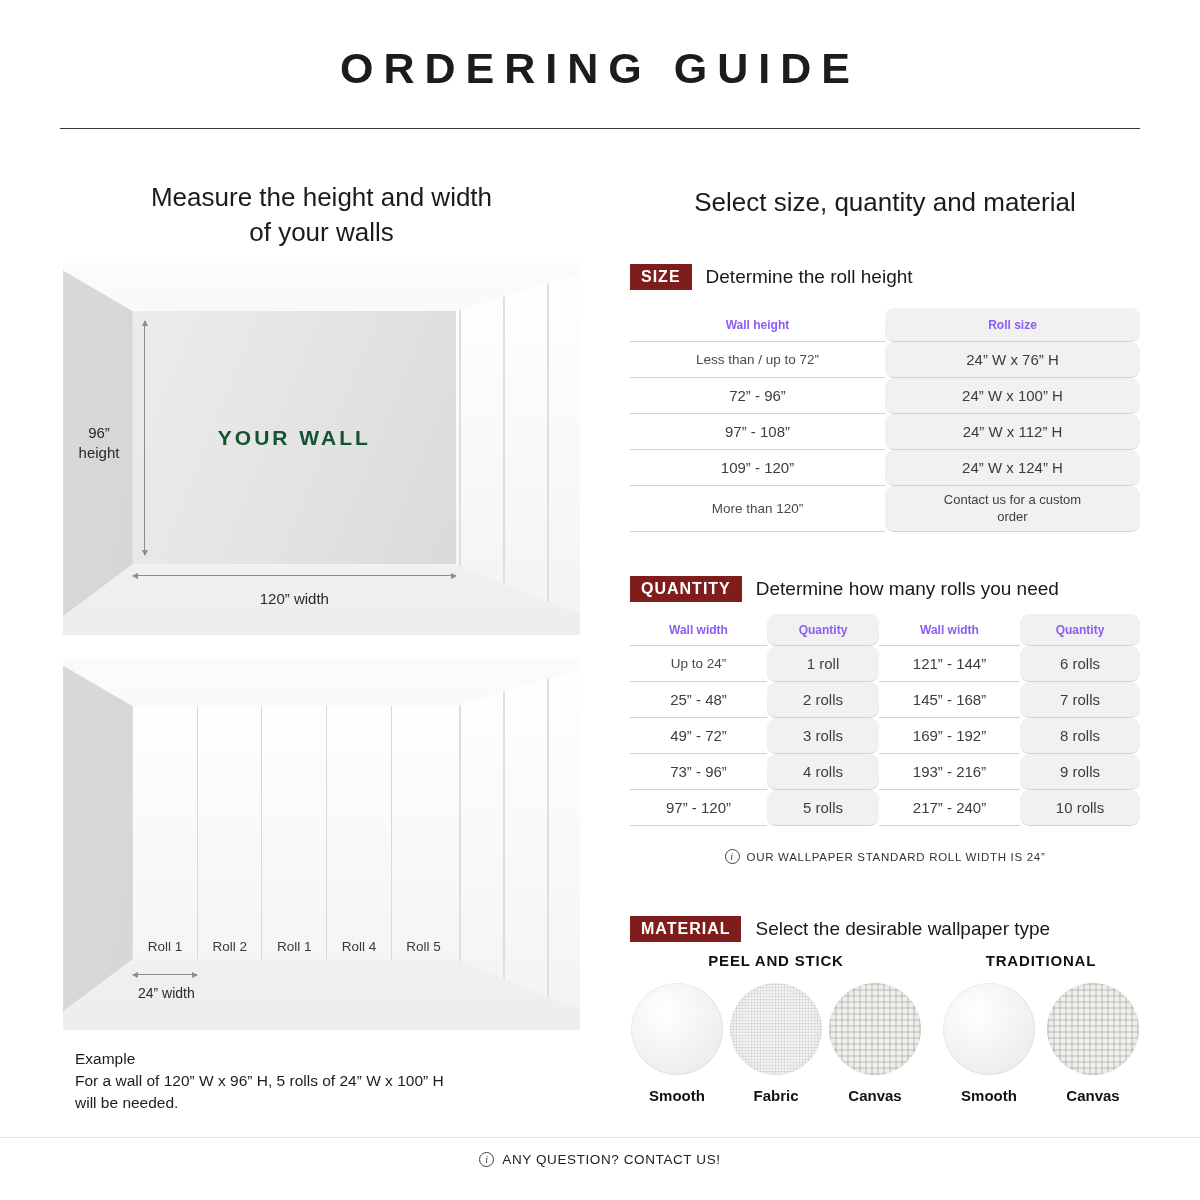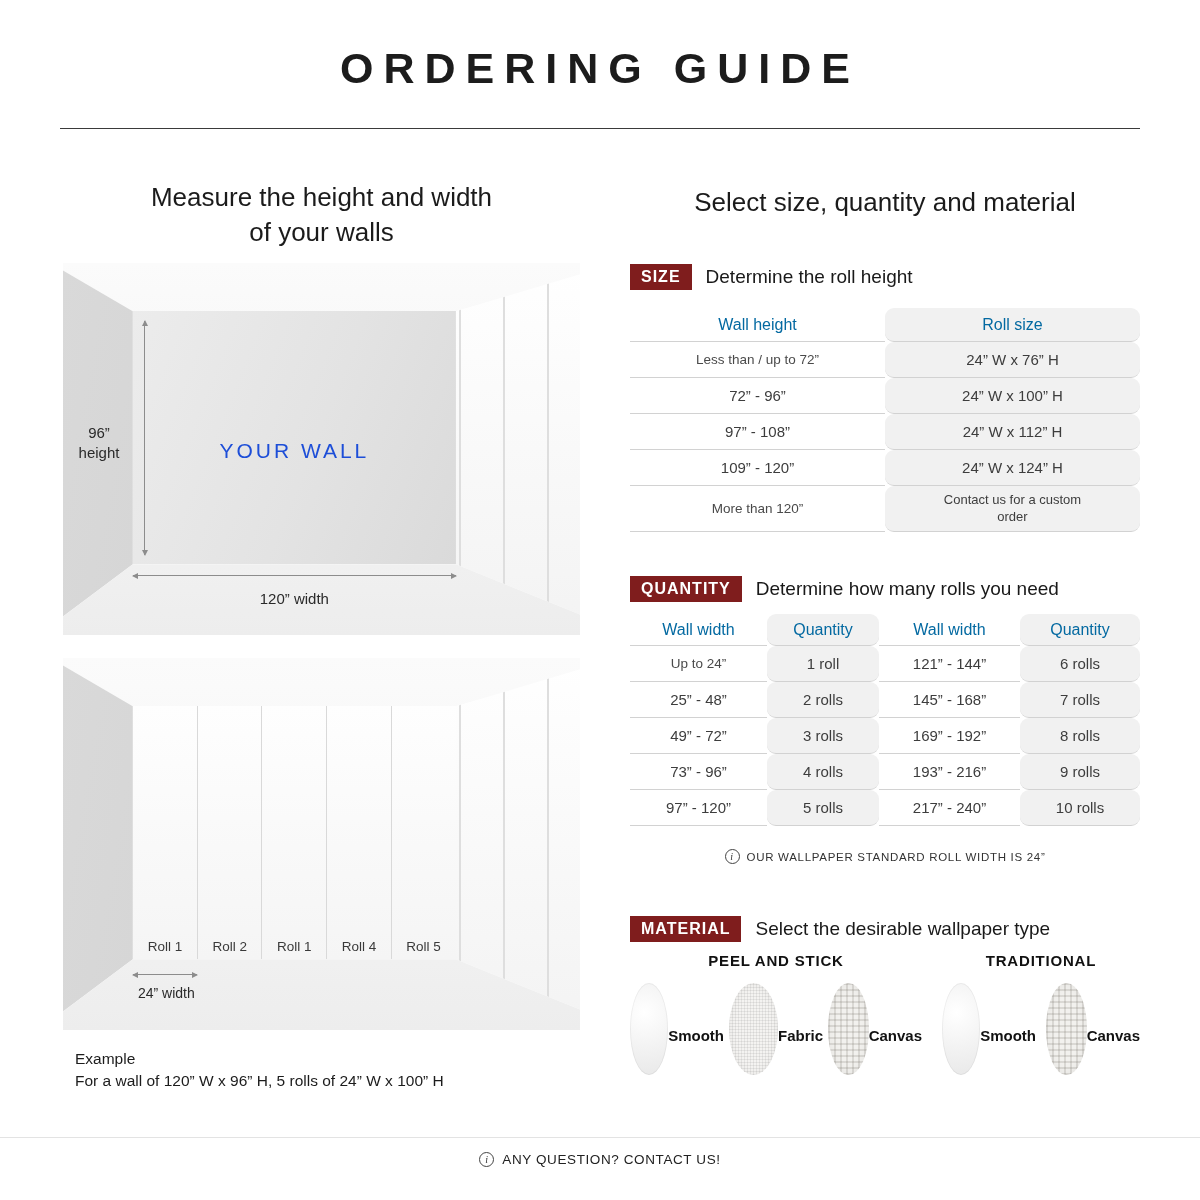--- a/index.html
+++ b/index.html
@@ -29,21 +29,21 @@
   .wall-back { position:absolute; left:13.5%; top:13%; width:62.5%; height:68%;
                background:linear-gradient(112deg,#ececec 0%,#e3e3e3 55%,#dadada 100%); }
   .window    { clip-path:polygon(76% 13%, 100% 3%, 100% 94.5%, 76% 81%);
                background-image:repeating-linear-gradient(90deg,#dedede 0 2px,rgba(0,0,0,0) 2px 44px),
                                 linear-gradient(180deg,#ffffff,#f3f3f3); }
   .floor     { clip-path:polygon(0 95%, 13.5% 81%, 76% 81%, 100% 94.5%, 100% 100%, 0 100%);
                background:linear-gradient(180deg,#e9e9e9 0%,#f6f6f6 45%,#ededed 100%); }
 
   .your-wall { position:absolute; left:13.5%; top:13%; width:62.5%; height:68%;
                display:flex; align-items:center; justify-content:center;
-               color:#1d4ed8; font-weight:400; font-size:21px; letter-spacing:3px;margin-top:13px; }
+               color:#14532d; font-weight:700; font-size:21px; letter-spacing:3px; }
 
   .arrow-v { position:absolute; left:15.7%; top:15.5%; height:63%; width:1px; background:#8c8c8c; }
   .arrow-v::before { content:""; position:absolute; top:-1px; left:-2.5px;
                      border-left:3px solid transparent; border-right:3px solid transparent; border-bottom:6px solid #8c8c8c; }
   .arrow-v::after  { content:""; position:absolute; bottom:-1px; left:-2.5px;
                      border-left:3px solid transparent; border-right:3px solid transparent; border-top:6px solid #8c8c8c; }
   .arrow-h { position:absolute; height:1px; background:#8c8c8c; }
   .arrow-h::before { content:""; position:absolute; left:-1px; top:-2.5px;
                      border-top:3px solid transparent; border-bottom:3px solid transparent; border-right:6px solid #8c8c8c; }
   .arrow-h::after  { content:""; position:absolute; right:-1px; top:-2.5px;
@@ -71,39 +71,39 @@
   .mat-head  { top:916px; }
   .chip { background:#7f1d1d; color:#ffffff; font-weight:700; font-size:16px; letter-spacing:1px; padding:4px 11px; }
   .sec-sub { font-size:19px; color:#191919; }
 
   
   .tbl { position:absolute; left:630px; width:510px; display:grid; }
   .size-table { top:308px; grid-template-columns:255px 255px; grid-template-rows:34px 36px 36px 36px 36px 46px; }
   .qty-table  { top:614px; grid-template-columns:137px 112px 141px 120px; grid-template-rows:32px 36px 36px 36px 36px 36px; }
   .cell { display:flex; align-items:center; justify-content:center; border-bottom:1px solid #d2d2d2;
           font-size:15px; color:#3d3d3d; text-align:center; }
-  .cell.hd { font-weight:400; font-size:16px; color:#0369a1; }
+  .cell.hd { font-weight:700; font-size:12px; color:#8b5cf6; }
   .cell.shade { background:#f1f1f1;border-radius:9px; }
   .cell.muted { font-size:13.5px; color:#4a4a4a; }
   .cell.small-cell { font-size:13px; line-height:1.3; }
   .cell.small-cell span { display:inline-block; max-width:170px; }
 
   
   .note { position:absolute; left:630px; top:849px; width:510px; display:flex; align-items:center; justify-content:center;
           gap:7px; font-size:11.5px; letter-spacing:0.7px; color:#333333; font-weight:500; }
   .info-icon { width:15px; height:15px; border:1px solid #444444; border-radius:50%; display:inline-flex; align-items:center;
                justify-content:center; font-size:10px; font-style:italic; font-family:"Liberation Serif", serif; color:#333333; flex:none; }
 
   
   .mat-groups { position:absolute; left:630px; top:952px; width:510px; display:flex; justify-content:space-between; }
   .mat-group.g1 { width:292px; }
   .mat-group.g2 { width:198px; }
   .mat-group-title { text-align:center; font-weight:700; font-size:15px; letter-spacing:0.8px; color:#111111; }
   .swatch-row { display:flex; justify-content:space-between; margin-top:14px; }
-  .swatch { display:flex; flex-direction:row; align-items:center; width:94px; }
+  .swatch { display:flex; flex-direction:column; align-items:center; width:94px; }
   .circle { width:92px; height:92px; border-radius:50%; }
   .tex-smooth { background:radial-gradient(circle at 38% 32%, #ffffff 0%, #f2f2f2 55%, #e8e8e8 100%);
                 box-shadow:inset 0 0 0 1px rgba(0,0,0,0.05); }
   .tex-fabric { background-color:#f4f3f1;
                 background-image:repeating-linear-gradient(0deg, rgba(120,120,120,0.13) 0 1px, rgba(0,0,0,0) 1px 3px),
                                  repeating-linear-gradient(90deg, rgba(120,120,120,0.13) 0 1px, rgba(0,0,0,0) 1px 3px);
                 box-shadow:inset 0 0 10px rgba(0,0,0,0.05); }
   .tex-canvas { background-color:#f2f1ee;
                 background-image:repeating-linear-gradient(0deg, rgba(110,105,95,0.18) 0 2px, rgba(0,0,0,0) 2px 6px),
                                  repeating-linear-gradient(90deg, rgba(110,105,95,0.18) 0 2px, rgba(0,0,0,0) 2px 6px);
@@ -163,20 +163,21 @@
       <div class="roll-label">Roll 4</div>
       <div class="roll-label">Roll 5</div>
     </div>
     <div class="arrow-h small-width-arrow"></div>
     <div class="width-label-2">24” width</div>
   </div>
 
   <div class="example">
     <div>Example</div>
     <div>For a wall of 120” W x 96” H, 5 rolls of 24” W x 100” H</div>
+    <div>will be needed.</div>
   </div>
 
   <div class="col-heading right-heading">Select size, quantity and material</div>
 
   <div class="sec-head size-head">
     <span class="chip">SIZE</span>
     <span class="sec-sub">Determine the roll height</span>
   </div>
 
   <div class="tbl size-table">

